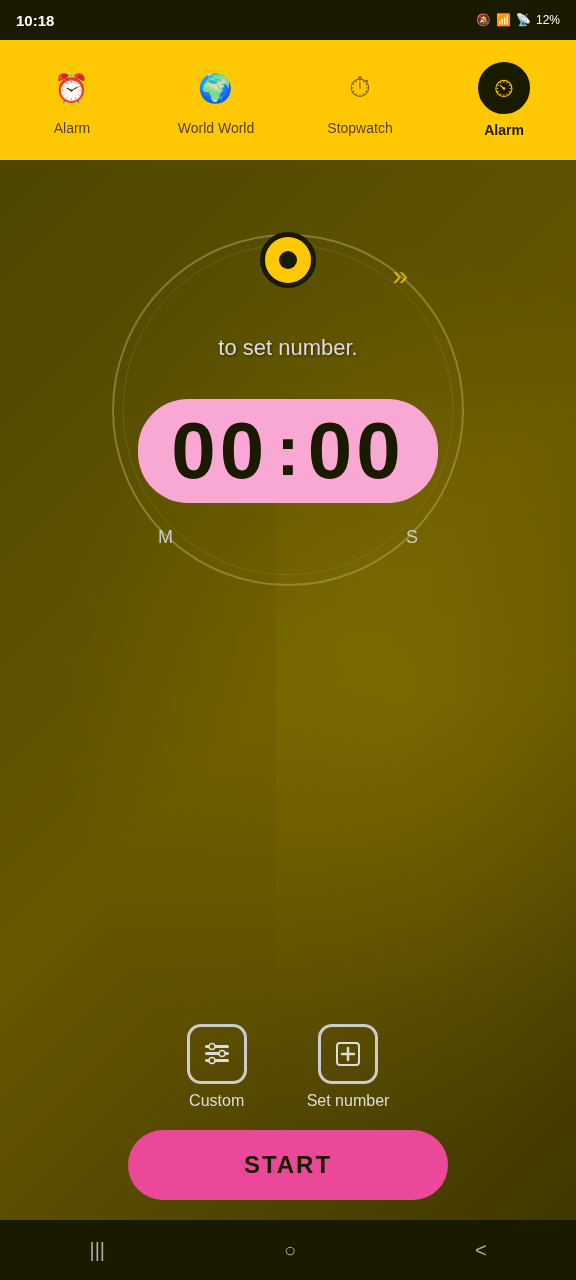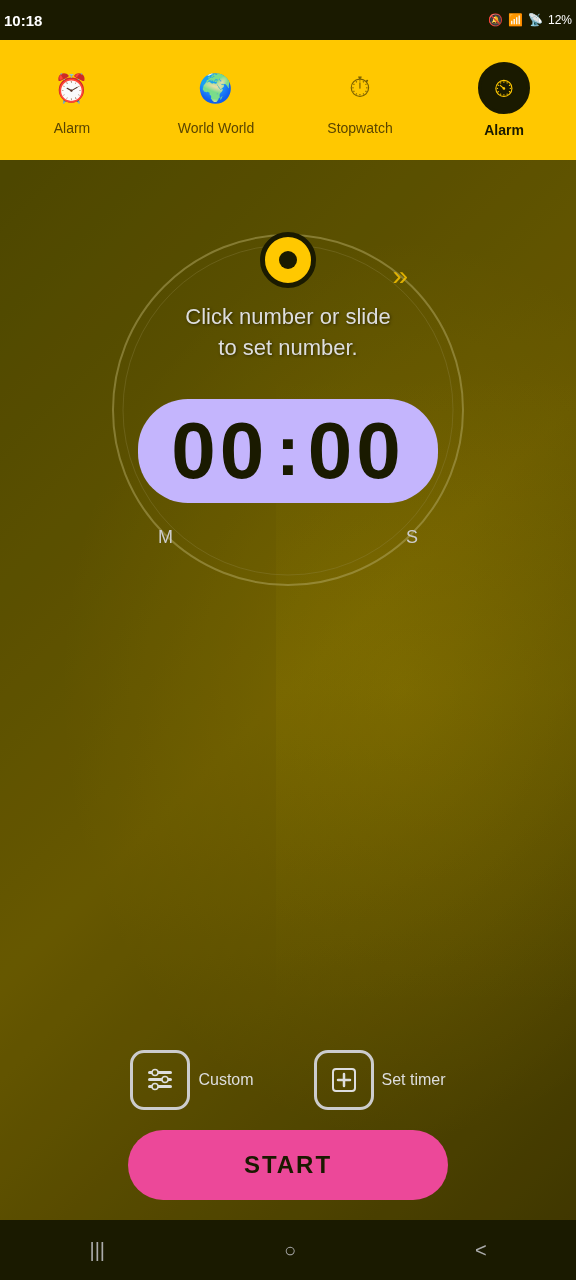--- a/index.html
+++ b/index.html
@@ -15,21 +15,21 @@
     }
 
     
     .status-bar {
       width: 100%;
       height: 40px;
       background: #1a1a00;
       display: flex;
       align-items: center;
       justify-content: space-between;
-      padding: 0 4px;
+      padding: 0 16px;
       position: relative;
       z-index: 10;
     }
 
     .status-time {
       color: white;
       font-size: 15px;
       font-weight: 600;
     }
 
@@ -184,21 +184,21 @@
       color: #ddd;
       font-size: 22px;
       line-height: 1.4;
       margin-bottom: 20px;
       font-weight: 400;
       text-shadow: 1px 1px 3px rgba(0,0,0,0.5);
     }
 
     
     .timer-display {
-      background: #c4b5fd;
+      background: #f9a8d4;
       border-radius: 50px;
       padding: 12px 30px;
       display: flex;
       align-items: center;
       justify-content: center;
       gap: 4px;
       min-width: 300px;
     }
 
     .timer-digits {
@@ -247,21 +247,21 @@
 
     .action-buttons {
       display: flex;
       gap: 60px;
       align-items: center;
       justify-content: center;
     }
 
     .action-btn {
       display: flex;
-      flex-direction: row;
+      flex-direction: column;
       align-items: center;
       gap: 8px;
       cursor: pointer;
       background: none;
       border: none;
     }
 
     .action-btn-icon {
       width: 60px;
       height: 60px;
@@ -363,21 +363,21 @@
       </svg>
 
       <div class="dial-handle">
         <div class="dial-handle-inner"></div>
       </div>
 
       <div class="dial-arrow">»</div>
 
       <div style="display:flex; flex-direction:column; align-items:center; gap:16px; z-index:10; margin-top:30px;">
         <div class="instruction-text">
-          <span>Click number or slide</span><br>
+          <br>
           <span>to set number.</span>
         </div>
 
         <div class="timer-display">
           <span class="timer-digits">00</span>
           <span class="timer-colon">:</span>
           <span class="timer-digits">00</span>
         </div>
 
         <div class="timer-labels">
@@ -406,21 +406,21 @@
       </button>
 
       <button class="action-btn">
         <div class="action-btn-icon">
           <svg width="28" height="28" viewBox="0 0 28 28" fill="none">
             <rect x="3" y="3" width="22" height="22" rx="3" fill="none" stroke="#ddd" stroke-width="2"></rect>
             <line x1="14" y1="8" x2="14" y2="20" stroke="#ddd" stroke-width="2.5" stroke-linecap="round"></line>
             <line x1="8" y1="14" x2="20" y2="14" stroke="#ddd" stroke-width="2.5" stroke-linecap="round"></line>
           </svg>
         </div>
-        <span class="action-btn-label">Set timer</span>
+        <span class="action-btn-label">Set number</span>
       </button>
     </div>
 
     <button class="start-btn">START</button>
   </div>
 </div>
 
 <div class="nav-bar">
   <span class="nav-btn">|||</span>
   <span class="nav-btn">○</span>

